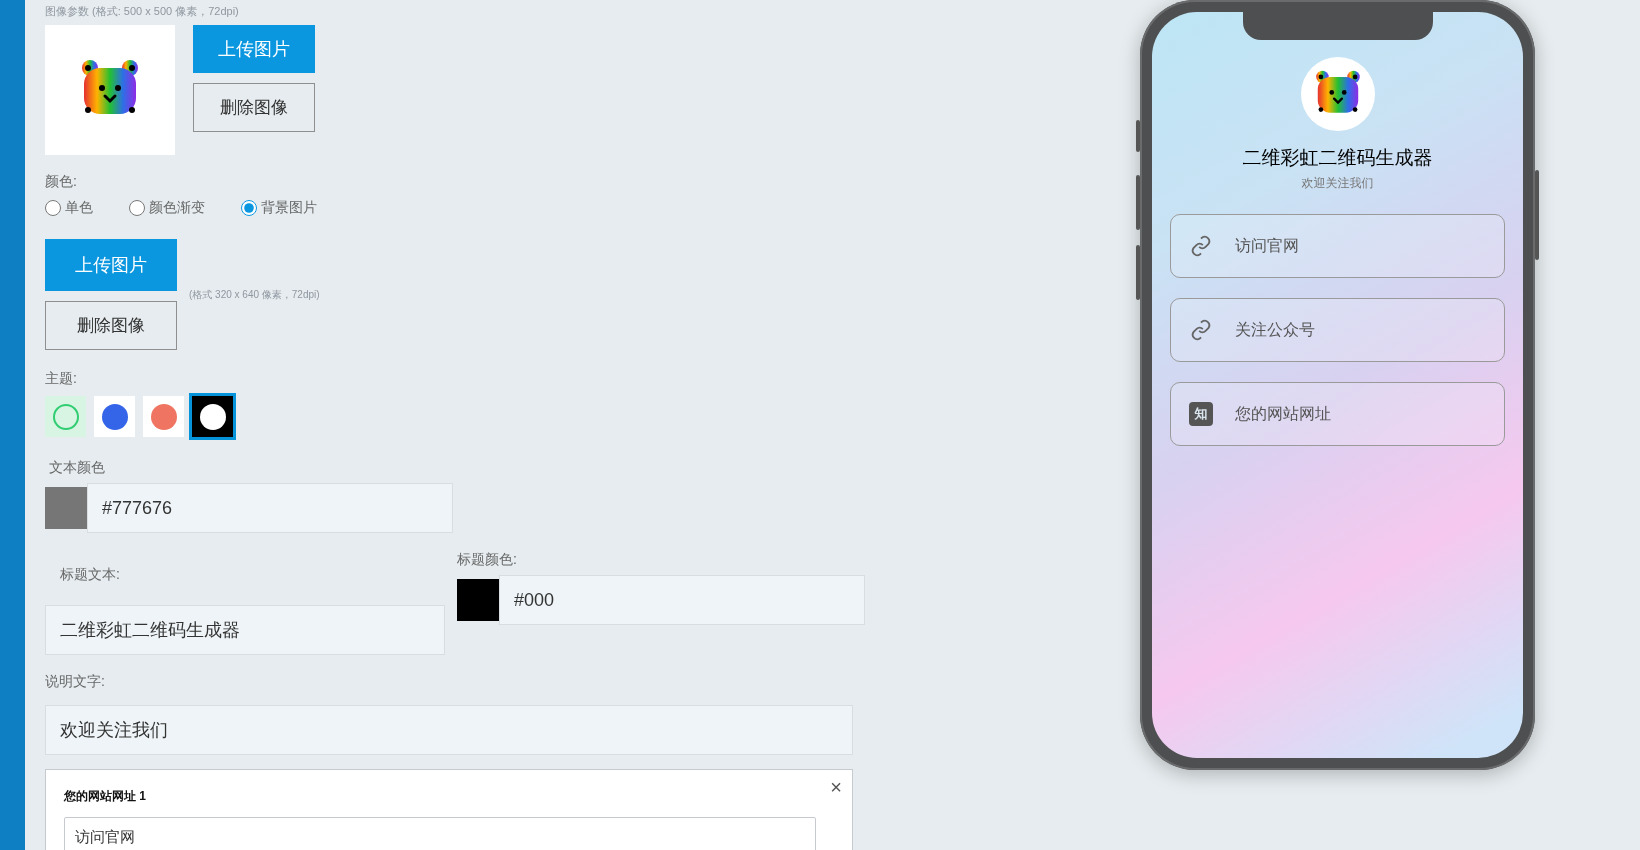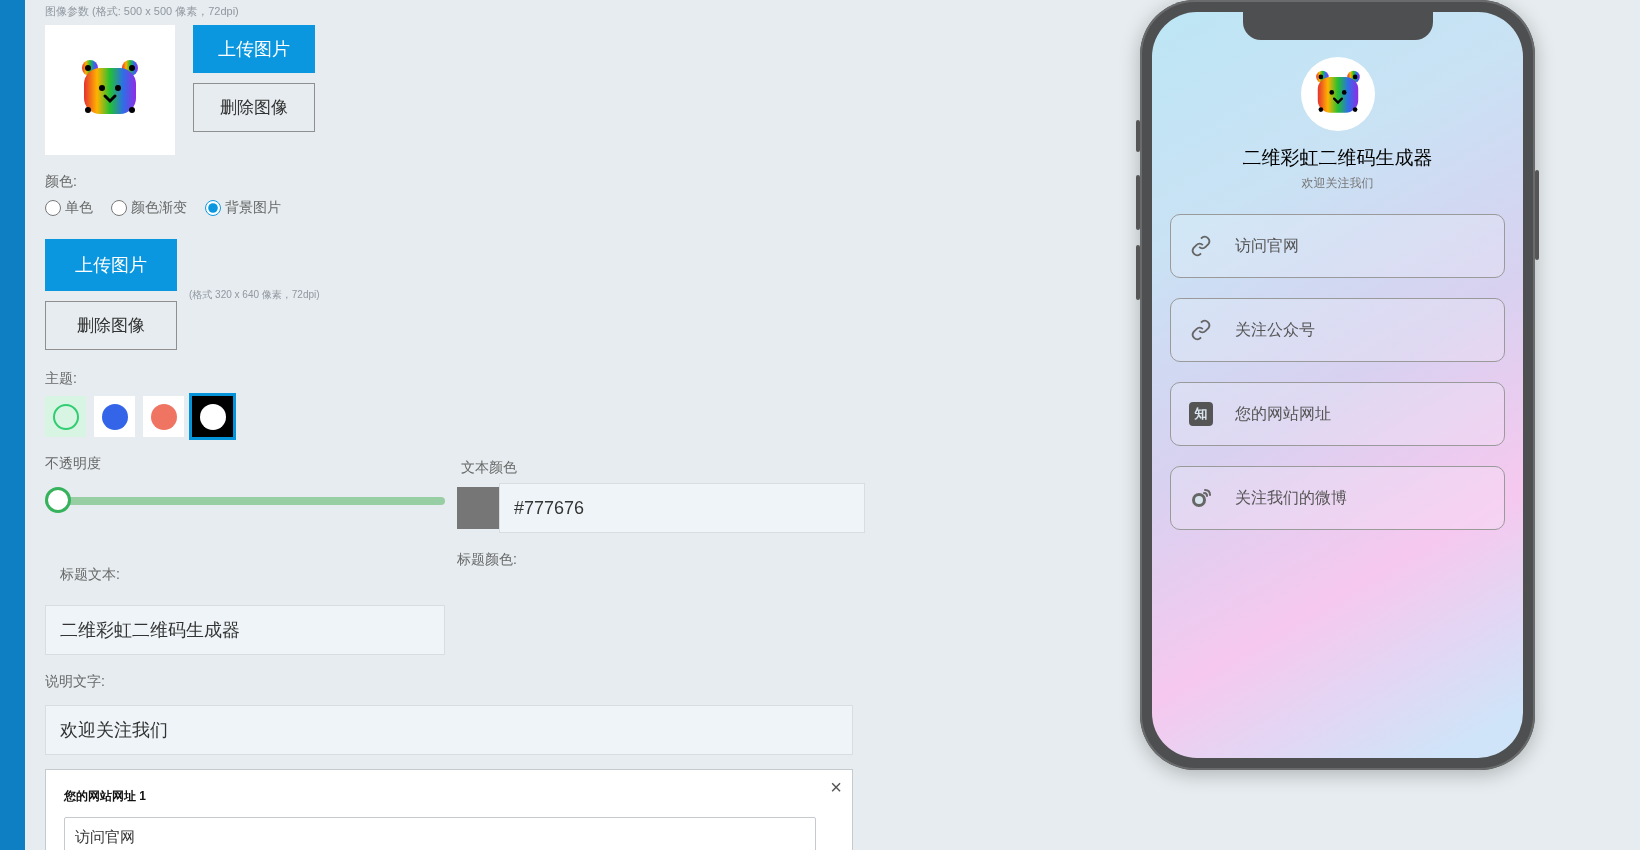--- a/index.html
+++ b/index.html
@@ -7,21 +7,21 @@
 .sidebar-strip { width:25px; background:#0f7fc3; flex-shrink:0; }
 .main { flex:1; padding:0 20px 20px 20px; overflow-y:auto; position:relative; }
 .section-label { color:#676767; font-size:14px; margin:18px 0 8px; }
 .img-params-hint { color:#9097a0; font-size:11px; margin-top:4px; }
 .logo-row { display:flex; align-items:flex-start; gap:18px; margin-top:6px; }
 .logo-box { width:130px; height:130px; background:#fff; display:flex; align-items:center; justify-content:center; }
 .btn { display:inline-block; border:none; font-size:18px; padding:12px 25px; cursor:pointer; }
 .btn-primary { background:#0b97e0; color:#fff; }
 .btn-outline { background:#e6ecef; color:#333; border:1px solid #8f8f8f; font-size:17px; padding:12px 22px; }
 .btn-col { display:flex; flex-direction:column; gap:10px; }
-.radio-row { display:flex; gap:18px; align-items:center; margin-top:8px; }
+.radio-row { display:flex; gap:36px; align-items:center; margin-top:8px; }
 .radio-row label { color:#676767; font-size:14px; display:flex; align-items:center; gap:4px; cursor:pointer; }
 .radio-row input { width:16px; height:16px; cursor:pointer; accent-color:#0b97e0;}
 .bg-upload-row { display:flex; align-items:center; gap:12px; margin-top:22px; }
 .bg-upload-col { display:flex; flex-direction:column; gap:10px; }
 .format-hint { color:#9097a0; font-size:10px; }
 .theme-row { display:flex; gap:8px; margin-top:8px; }
 .theme-swatch { width:41px; height:41px; display:flex; align-items:center; justify-content:center; cursor:pointer; background:#e6ecef;}
 .theme-swatch.selected { outline:3px solid #0593d9; }
 .theme-circle { width:26px; height:26px; border-radius:50%; }
 .theme-0 { background:#d7f5e2; }
@@ -140,43 +140,40 @@
       </div>
     <div class="theme-swatch theme-2">
         <div class="theme-circle"></div>
       </div>
     <div class="theme-swatch theme-3 selected">
         <div class="theme-circle"></div>
       </div>
   </div>
 
   <div class="two-col">
-    <div class="col-left">
-      <div class="section-label" style="margin:0">不透明度</div>
-      <div class="slider-wrap">
-        <div class="slider-track"></div>
-        <div class="slider-thumb"></div>
-      </div>
-    </div>
     <div class="col-right">
       <div class="section-label" style="margin:4px">文本颜色</div>
       <div class="color-input-row">
         <div class="color-swatch-sq" style="background:#777676"></div>
         <input class="text-input" value="#777676" style="">
       </div>
     </div>
   </div>
 
   <div class="two-col">
     <div class="col-left">
       <div class="section-label" style="margin:15px">标题文本:</div>
       <input class="text-input" style="width: 100%; margin-top: 6px;" value="二维彩虹二维码生成器">
     </div>
     <div class="col-right">
       <div class="section-label" style="margin:0">标题颜色:</div>
+      <div class="color-input-row">
+        <div class="color-swatch-sq" style="background:#000"></div>
+        <input class="text-input" value="#000" style="">
+      </div>
     </div>
   </div>
 
   <div class="section-label">说明文字:</div>
   <input class="full-input" value="欢迎关注我们" style="">
 
   <div class="url-card">
     <span class="close-x">×</span>
     <h4>您的网站网址 1</h4>
     <input value="访问官网" style="">
@@ -227,27 +224,16 @@
               </svg>
             </div>
             <div class="link-label">关注公众号</div>
           </div>
           <div class="link-card">
             <div class="link-icon">
               <div class="zhi-badge">知</div>
             </div>
             <div class="link-label">您的网站网址</div>
           </div>
-          <div class="link-card">
-            <div class="link-icon">
-              <svg width="24" height="24" viewBox="0 0 24 24" fill="#666">
-                <circle cx="10" cy="14" r="7"></circle>
-                <circle cx="10" cy="14" r="4" fill="#d8e4ee"></circle>
-                <path d="M16 4c3 0 5 2 5 5" stroke="#666" stroke-width="2" fill="none" stroke-linecap="round"></path>
-                <path d="M15 7c2 0 3 1 3 3" stroke="#666" stroke-width="2" fill="none" stroke-linecap="round"></path>
-              </svg>
-            </div>
-            <div class="link-label">关注我们的微博</div>
-          </div>
         </div>
     </div>
   </div>
 </div>
 
 </body></html>

